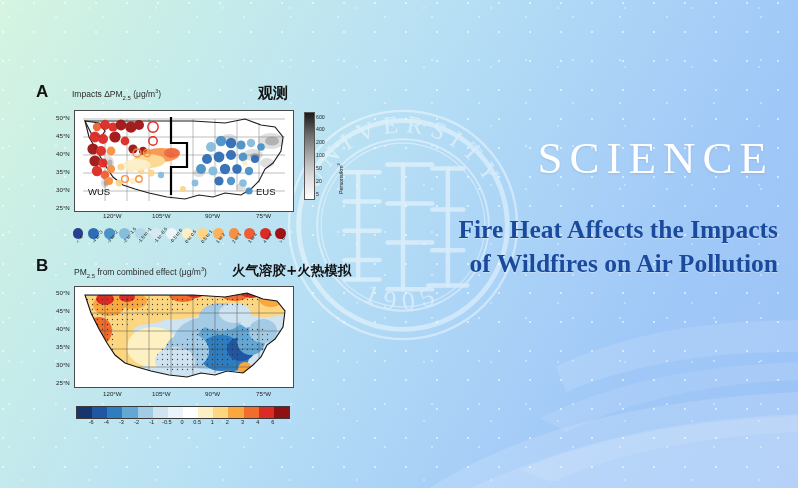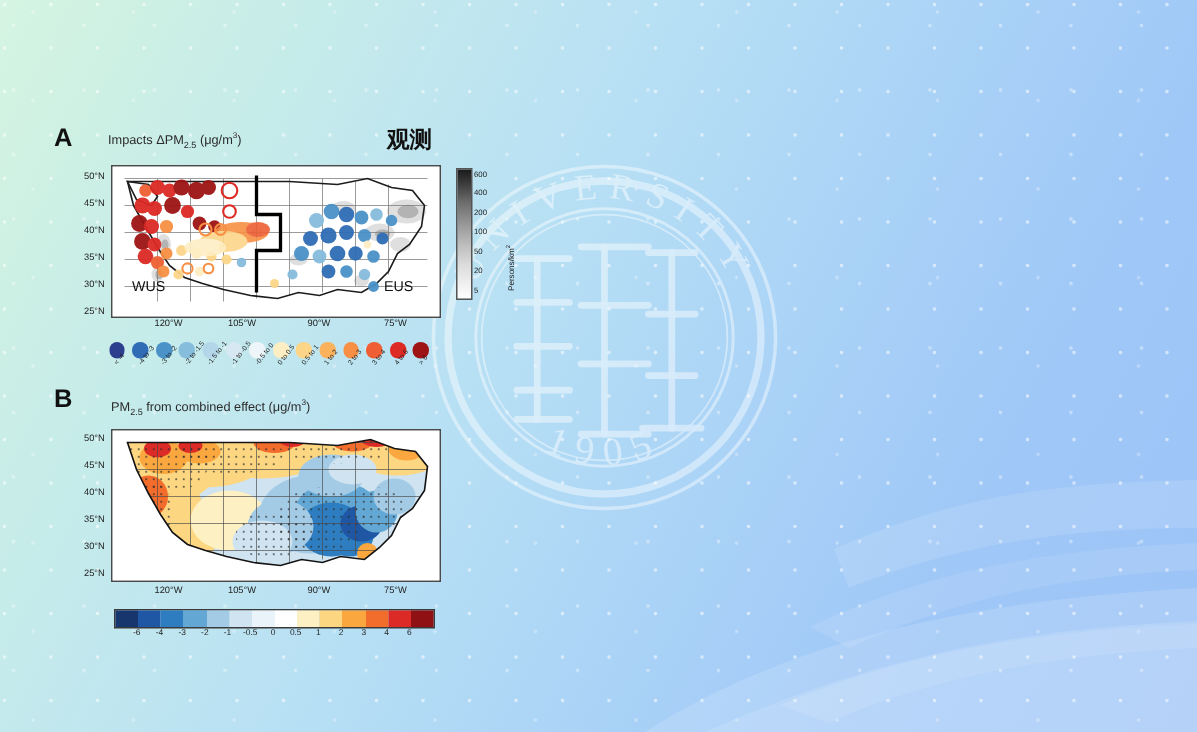--- a/index.html
+++ b/index.html
@@ -147,22 +147,25 @@
       <path d="M104 138 L150 138"></path>
       <path d="M104 186 L150 186"></path>
       <path d="M166 62 L166 182"></path>
       <path d="M150 62 L182 62"></path>
       <path d="M150 104 L182 104"></path>
       <path d="M150 146 L182 146"></path>
       <path d="M146 182 L186 182"></path>
     </g>
   </svg>
 
+  <div id="science">SCIENCE</div>
 
   <div id="headline">
+    <span class="ln">Fire Heat Affects the Impacts</span>
+    <span class="ln">of Wildfires on Air Pollution</span>
   </div>
 
   <div class="panel-letter" style="left:36px;top:82px;">A</div>
 
   <div class="fig-title" style="left:72px;top:88px;">
     <span>Impacts </span><span>ΔPM</span><sub>2.5</sub><span> (μg/m</span><sup>3</sup><span>)</span>
   </div>
 
   <div class="cn-tag" style="left:258px;top:84px;font-size:15px;">观测</div>
 
@@ -347,20 +350,21 @@
       <div class="legA-dot" style="left: 275.4px; top: 228px; width: 10.8px; height: 10.8px; background: rgb(158, 19, 20);"></div>
       <div class="legA-lab" style="left: 277.8px; top: 241px;">&gt; 6</div>
     </div>
 
   <div class="panel-letter" style="left:36px;top:256px;">B</div>
 
   <div class="fig-title" style="left:74px;top:266px;">
     <span>PM</span><sub>2.5</sub><span> from combined effect (μg/m</span><sup>3</sup><span>)</span>
   </div>
 
+  <div class="cn-tag" style="left:232px;top:262px;font-size:13.5px;">火气溶胶+火热模拟</div>
 
   <div class="axlabel" style="left:56px;top:289px;">50°N</div>
   <div class="axlabel" style="left:56px;top:307px;">45°N</div>
   <div class="axlabel" style="left:56px;top:325px;">40°N</div>
   <div class="axlabel" style="left:56px;top:343px;">35°N</div>
   <div class="axlabel" style="left:56px;top:361px;">30°N</div>
   <div class="axlabel" style="left:56px;top:379px;">25°N</div>
 
   <div class="axlabel" style="left:103px;top:390px;">120°W</div>
   <div class="axlabel" style="left:152px;top:390px;">105°W</div>

